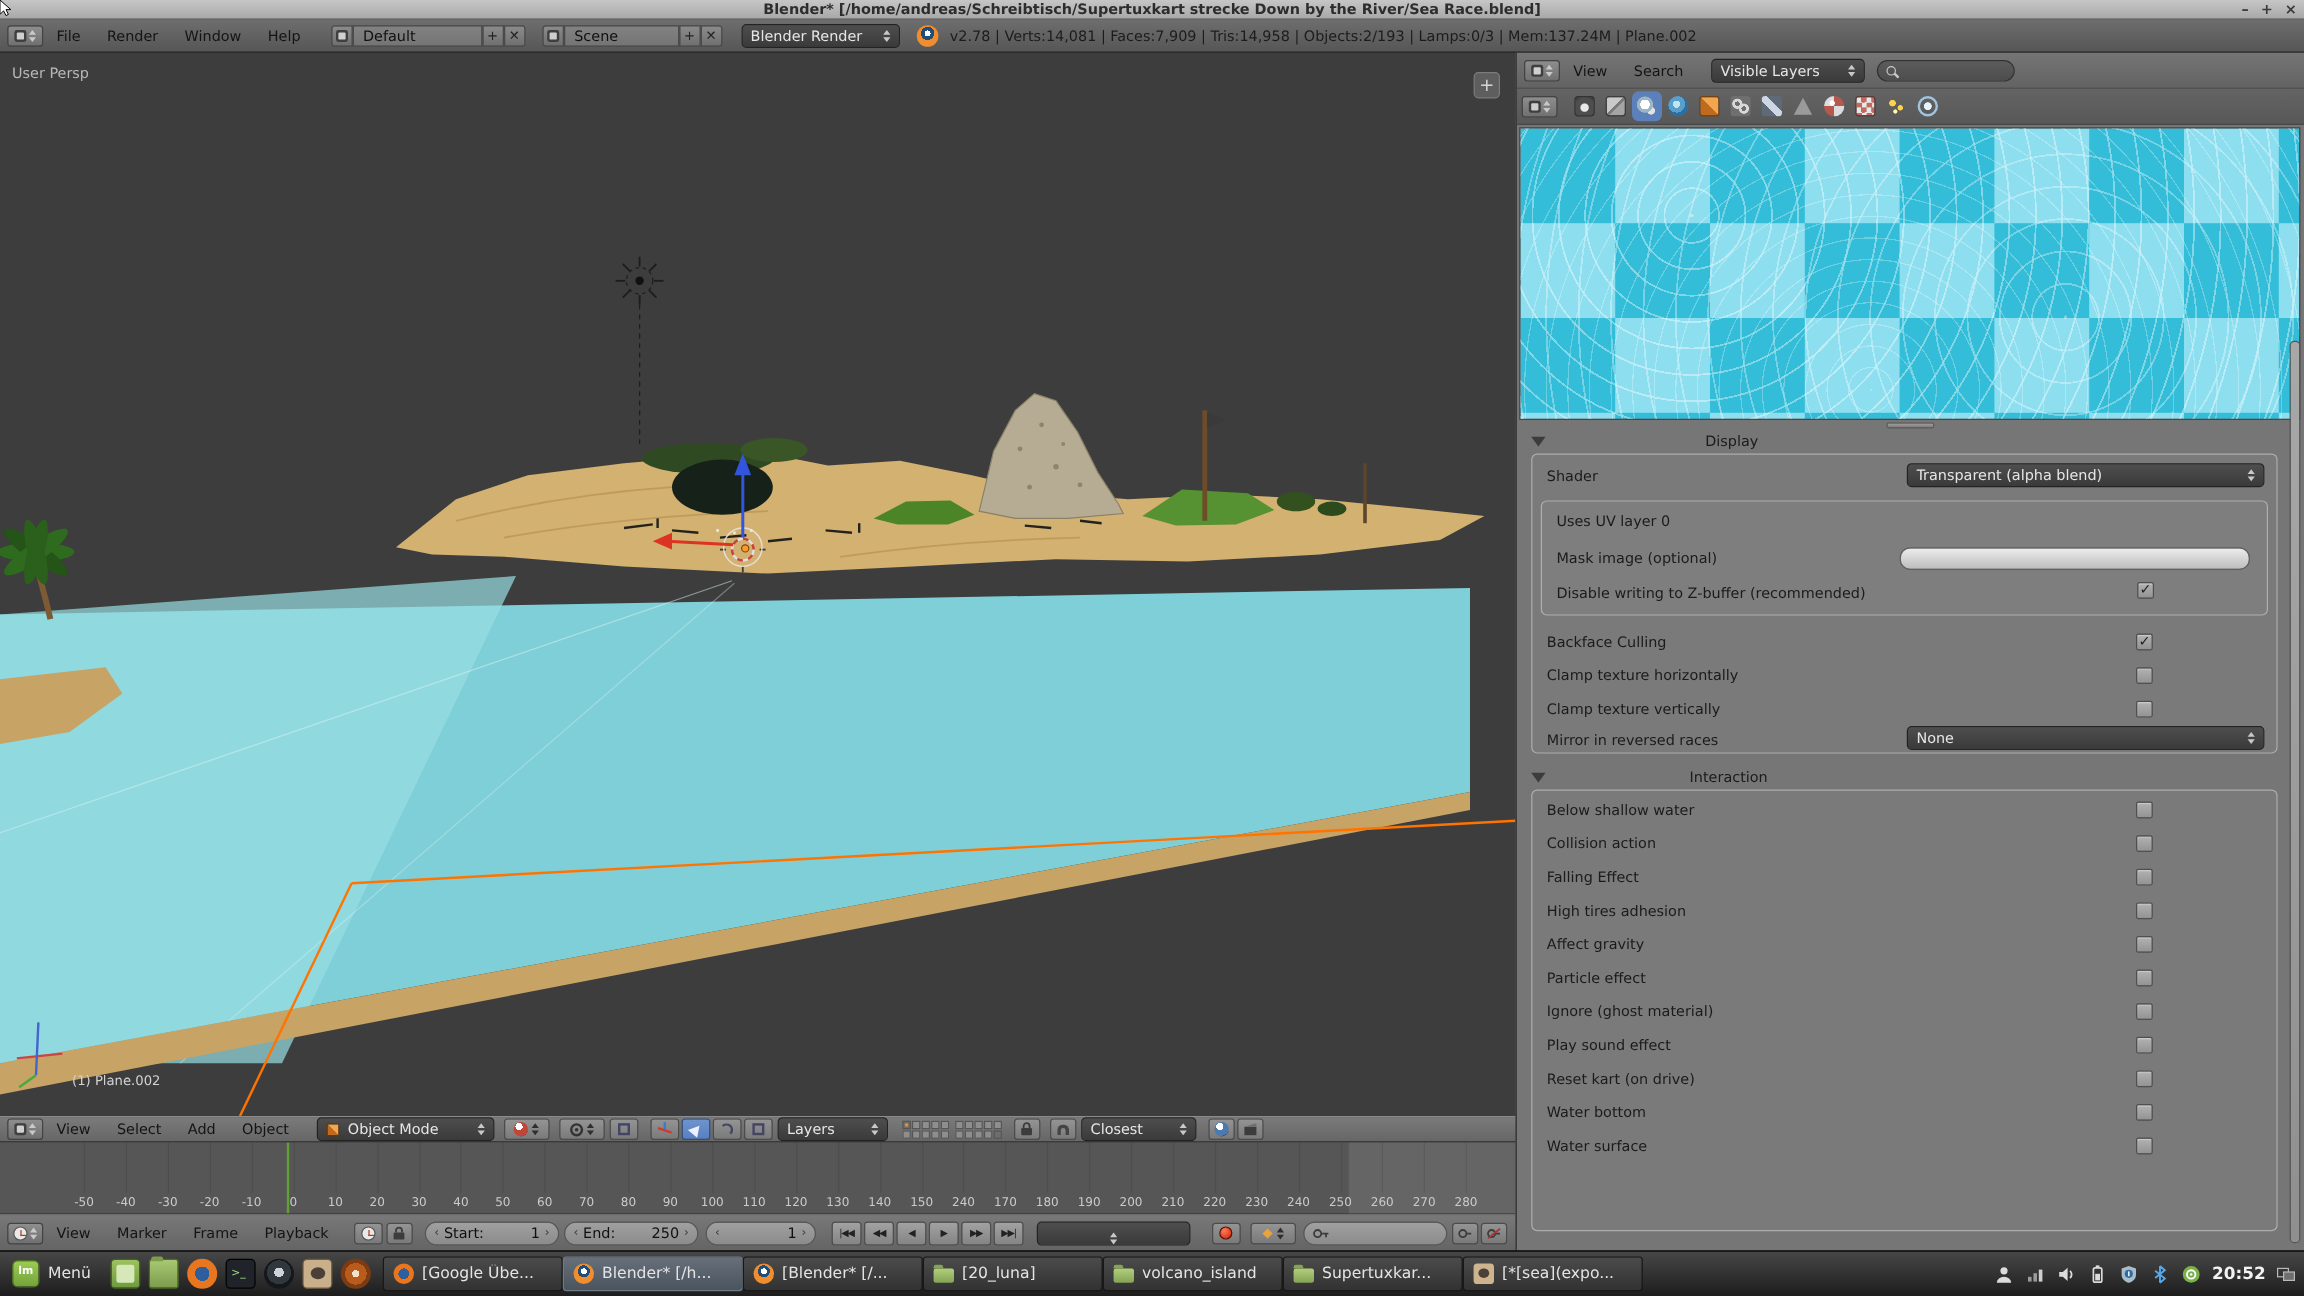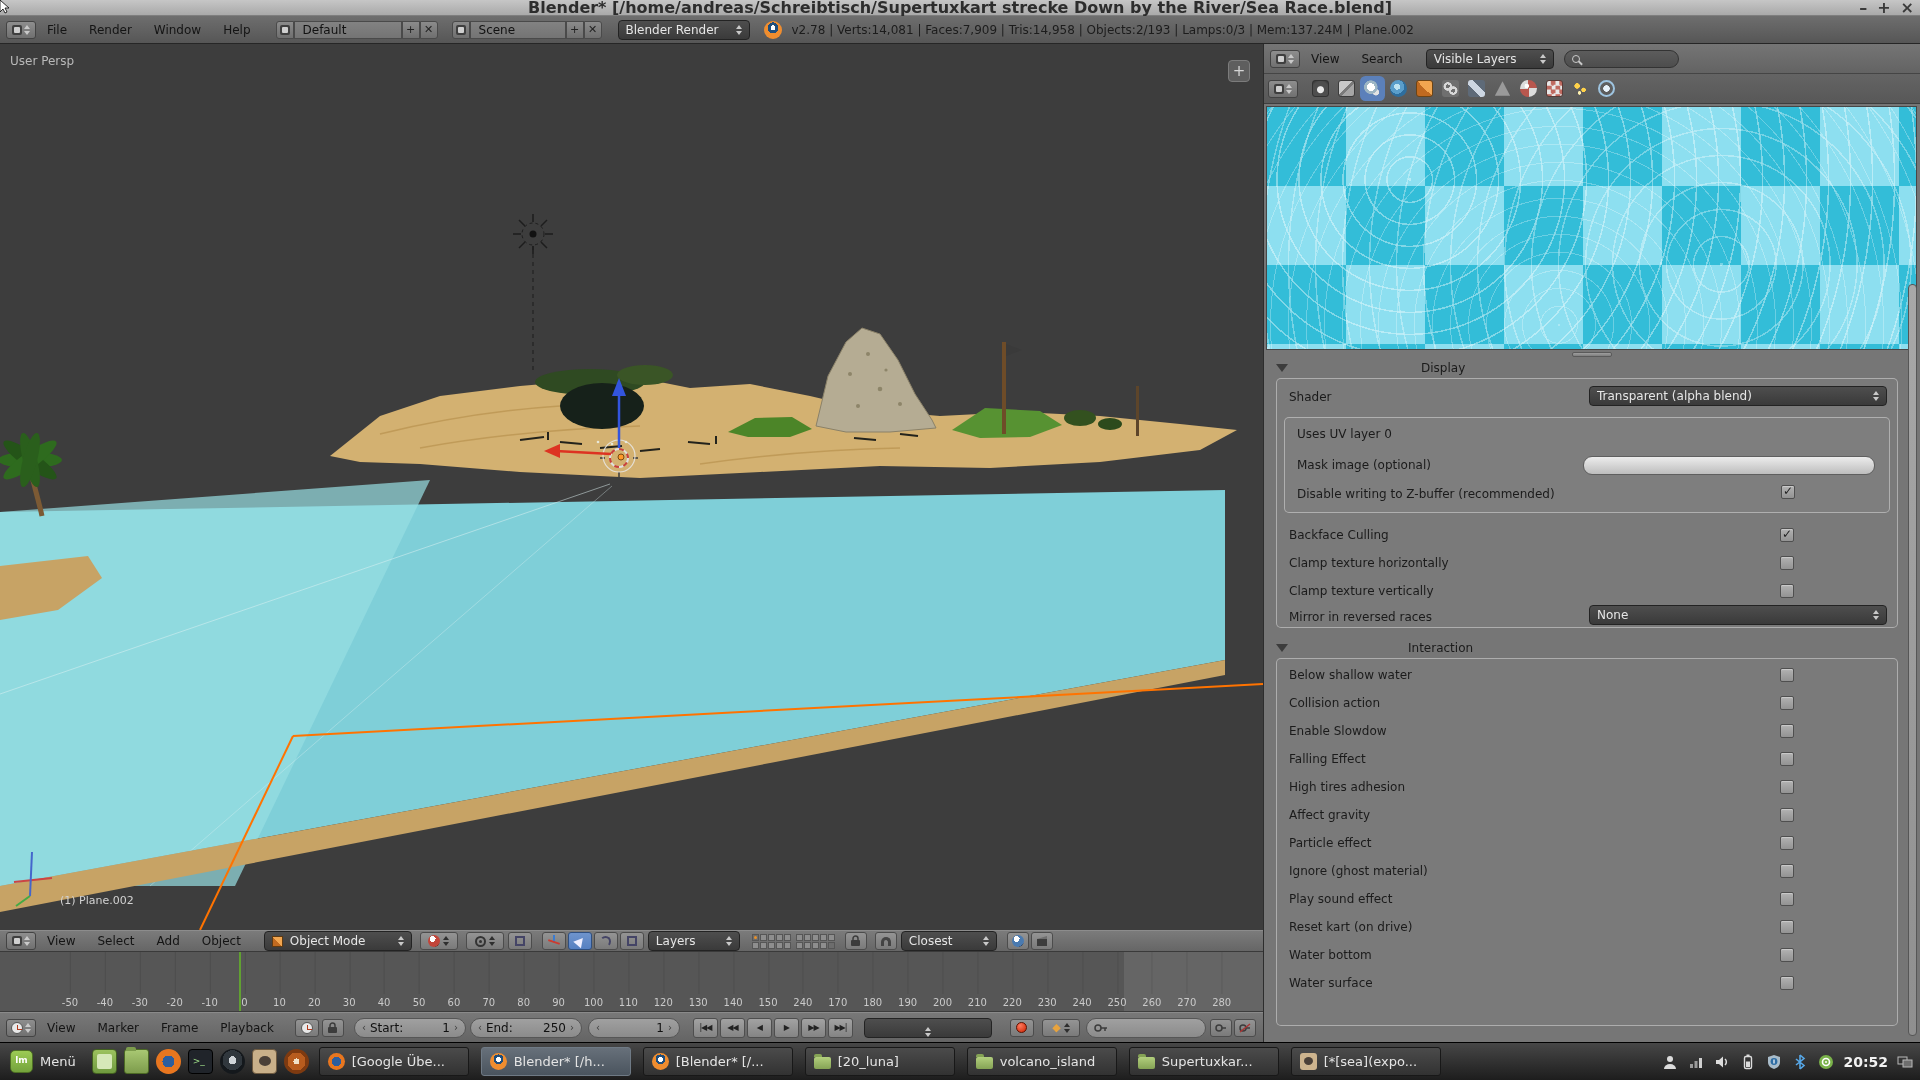--- a/index.html
+++ b/index.html
@@ -3,21 +3,21 @@
 <meta charset="utf-8">
 <style>
   html,body{margin:0;padding:0;background:#2b2b2b;}
   body{width:1920px;height:1080px;overflow:hidden;font-family:"DejaVu Sans",sans-serif;}
   *{box-sizing:border-box;}
   .abs{position:absolute;}
   #screen{position:relative;width:1920px;height:1080px;background:#3d3d3d;}
 
   
   #titlebar{left:0;top:0;width:1920px;height:16px;background:linear-gradient(#c6c6c6,#a9a9a9);
-    color:#2d2d2d;font-size:16px;font-weight:bold;text-align:center;line-height:16px;border-bottom:1px solid #7e7e7e;}
+    color:#2d2d2d;font-size:12px;font-weight:bold;text-align:center;line-height:16px;border-bottom:1px solid #7e7e7e;}
   #win-controls{position:absolute;right:6px;top:0;display:flex;gap:10px;font-weight:bold;color:#3a3a3a;}
   #cursor-arrow{position:absolute;left:0;top:0;}
 
   
   #infobar{left:0;top:16px;width:1920px;height:28px;background:linear-gradient(#6e6e6e,#565656);
     border-bottom:1px solid #262626;display:flex;align-items:center;color:#141414;font-size:12px;}
   .menu-item{margin:0 11px;cursor:default;}
   .editor-btn{width:30px;height:18px;margin-left:6px;border-radius:3px;border:1px solid #434343;
     background:linear-gradient(#8e8e8e,#707070);display:flex;align-items:center;justify-content:center;gap:2px;}
   .mini-glyph{width:10px;height:10px;border-radius:2px;background:#3f3f3f;position:relative;}
@@ -154,21 +154,21 @@
   .ql-show-desktop::after{content:"";position:absolute;inset:4px;background:#d6e8b8;border-radius:2px;}
   .ql-file-manager{background:linear-gradient(#a9c873,#7d9c4c);border:1px solid #4c6a24;border-radius:3px;}
   .ql-file-manager::before{content:"";position:absolute;top:-3px;left:1px;width:10px;height:4px;background:#7d9c4c;border-radius:2px 2px 0 0;}
   .ql-firefox{border-radius:50%;background:radial-gradient(circle at 50% 50%,#2d5e9e 0 6px,#e8761f 6px);}
   .ql-terminal{background:#20242a;border:1px solid #000;}
   .ql-terminal::after{content:">_";position:absolute;left:4px;top:6px;font-size:9px;color:#9fe08a;}
   .ql-media-player{border-radius:50%;background:radial-gradient(circle at 50% 45%,#cfd4d8 0 4px,#30373d 4px 10px,#14181c 10px);}
   .ql-gimp{background:#c9b08a;border:1px solid #6e5a40;}
   .ql-gimp::after{content:"";position:absolute;left:6px;top:6px;width:12px;height:10px;border-radius:50%;background:#4a4038;}
   .ql-audio-player{border-radius:50%;background:radial-gradient(circle at 50% 50%,#f2e2c8 0 3px,#b85c1e 3px 9px,#7e3a10 9px);}
-  #task-windows{display:flex;gap:12px;margin-left:10px;}
+  #task-windows{display:flex;gap:0;margin-left:10px;}
   .twin{width:150px;height:29px;padding:0 8px;background:linear-gradient(#4b4b4b,#323232);
     border:1px solid #181818;border-radius:3px;display:flex;align-items:center;gap:7px;overflow:hidden;}
   .twin.active{background:linear-gradient(#67707a,#4a545e);border-color:#6f7a85;}
   .wlabel{white-space:nowrap;overflow:hidden;}
   .icon-firefox{flex:none;width:17px;height:17px;border-radius:50%;background:radial-gradient(circle at 50% 50%,#2d5e9e 0 4.5px,#e8761f 4.5px);}
   .icon-blender{flex:none;width:17px;height:17px;border-radius:50%;background:radial-gradient(circle at 50% 38%,#ffffff 0 2.5px,#1f4e7c 2.5px 5px,#ef8d2f 5px);}
   .icon-folder{flex:none;width:17px;height:12px;margin-top:2px;border-radius:2px;background:linear-gradient(#b2cf7d,#85a355);position:relative;}
   .icon-folder::before{content:"";position:absolute;top:-3px;left:0;width:8px;height:3px;background:#85a355;border-radius:2px 2px 0 0;}
   .icon-gimp{flex:none;width:17px;height:17px;border-radius:3px;background:#cdb48e;position:relative;}
   .icon-gimp::after{content:"";position:absolute;left:4px;top:4px;width:9px;height:8px;border-radius:50%;background:#4a4038;}
@@ -688,24 +688,20 @@
       <div id="interaction-list" style="position:absolute;left:0;top:2px;right:0;">
           <div class="prow">
             <span class="plbl">Below shallow water</span>
             <span class="cb"></span>
           </div>
           <div class="prow">
             <span class="plbl">Collision action</span>
             <span class="cb"></span>
           </div>
           <div class="prow">
-            <span class="plbl">Enable Slowdow</span>
-            <span class="cb"></span>
-          </div>
-          <div class="prow">
             <span class="plbl">Falling Effect</span>
             <span class="cb"></span>
           </div>
           <div class="prow">
             <span class="plbl">High tires adhesion</span>
             <span class="cb"></span>
           </div>
           <div class="prow">
             <span class="plbl">Affect gravity</span>
             <span class="cb"></span>

